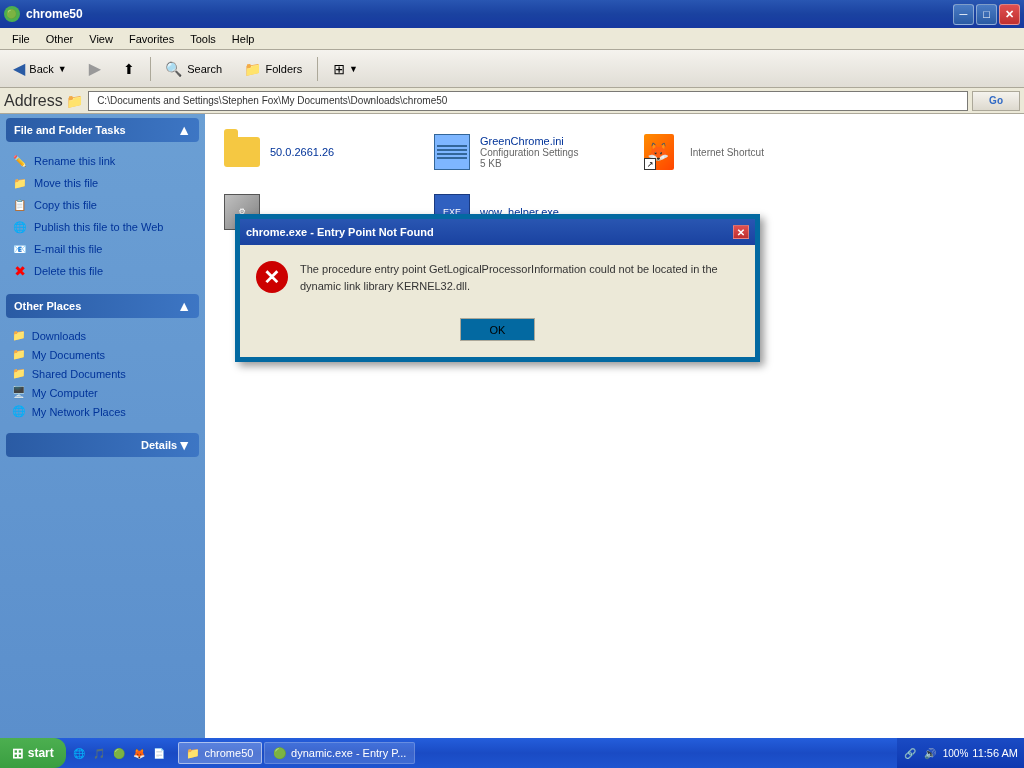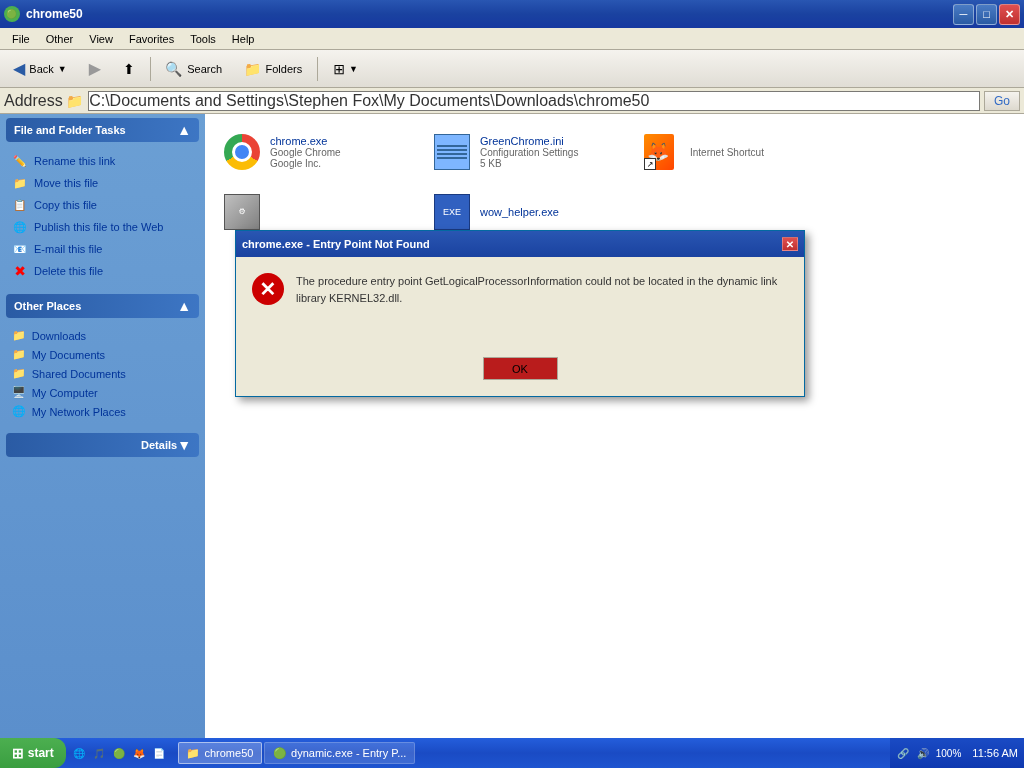--- a/index.html
+++ b/index.html
@@ -60,26 +60,26 @@
       height: 26px;
       background: #ECE9D8;
       border-bottom: 1px solid #ACA899;
       display: flex;
       align-items: center;
       padding: 0 4px;
       gap: 4px;
     }
     #address-input {
       flex: 1; height: 20px; border: 1px solid #7A7975; background: white;
-      padding: 0 0; font-size: 16px; color: #333;
+      padding: 0 8px; font-size: 10px; color: #333;
     }
     #go-btn {
-      height: 20px; padding: 0 9px; border: 1px solid #ACA899;
+      height: 20px; padding: 0 16px; border: 1px solid #ACA899;
       background: linear-gradient(to bottom, #F5F3EE, #DDD9CE);
-      cursor: pointer; font-size: 12px; font-weight: normal; color: #316AC5;
+      cursor: pointer; font-size: 10px; font-weight: bold; color: #316AC5;
     }
 
     
     #main { display: flex; height: calc(768px - 28px - 22px - 38px - 26px - 30px); }
 
     
     #left-panel {
       width: 205px;
       background: linear-gradient(to bottom, #6B9FD4 0%, #5B8FCC 100%);
       overflow-y: auto;
@@ -163,24 +163,24 @@
       transform: translate(-50%, -50%);
       width: 14px; height: 14px;
       background: #4285F4;
       border-radius: 50%;
       border: 3px solid white;
     }
 
     
     #dialog {
       position: absolute;
-      top: 116px; left: 30px;
-      width: 570px;
+      top: 100px; left: 30px;
+      width: 525px;
       background: #ECE9D8;
-      border: 1px solid #0369a1;
+      border: 5px solid #0369a1;
       box-shadow: 4px 4px 8px rgba(0,0,0,0.4);
       z-index: 100;
     }
     #dialog-titlebar {
       height: 26px;
       background: linear-gradient(to bottom, #2956B2, #1A42A0);
       display: flex; align-items: center; justify-content: space-between;
       padding: 0 6px; color: white;
     }
     #dialog-title { font-size: 11px; font-weight: bold; color: white; }
@@ -192,23 +192,23 @@
     }
     #dialog-content { padding: 16px; display: flex; gap: 12px; align-items: flex-start; }
     #dialog-icon {
       width: 32px; height: 32px; border-radius: 50%;
       background: #CC0000; display: flex; align-items: center; justify-content: center;
       color: white; font-size: 20px; font-weight: bold; flex-shrink: 0;
     }
     #dialog-text { font-size: 11px; color: #333; line-height: 1.5; flex: 1; }
     #dialog-footer { display: flex; justify-content: center; padding: 8px 16px 16px; }
     #ok-btn {
-      width: 75px; height: 23px; background: #b91c1c;
+      width: 75px; height: 23px; background: #0369a1;
       border: 1px solid #ACA899; cursor: pointer; font-size: 11px;
-      display: flex; align-items: center; justify-content: center; margin-top: 27px;
+      display: flex; align-items: center; justify-content: center;
     }
 
     
     #taskbar {
       height: 30px;
       background: linear-gradient(to bottom, #245EDC 0%, #1A4BC4 50%, #1E54D0 100%);
       display: flex; align-items: center;
       position: fixed; bottom: 0; left: 0; right: 0;
       z-index: 200;
     }
@@ -231,21 +231,21 @@
       font-size: 11px; color: white; display: flex; align-items: center; gap: 4px;
       border-radius: 2px; max-width: 160px; overflow: hidden; white-space: nowrap;
     }
     .taskbar-item.active { background: rgba(255,255,255,0.25); border-color: rgba(255,255,255,0.5); }
 
     #taskbar-right {
       display: flex; align-items: center; gap: 4px; padding: 0 6px;
       background: linear-gradient(to bottom, #1A4BC4, #0E38B0);
       height: 100%;
     }
-    #clock { color: white; font-size: 11px; margin-left: 7px; }
+    #clock { color: white; font-size: 11px; }
     #battery { color: white; font-size: 10px; }
 
     .winmm-icon {
       width: 36px; height: 36px;
       background: linear-gradient(135deg, #C0C0C0, #808080);
       border: 1px solid #555;
       display: flex; align-items: center; justify-content: center;
       font-size: 10px; color: white;
     }
     .settings-icon {
@@ -406,31 +406,29 @@
     <div class="section-header" style="margin-top:8px;justify-content:flex-end;">
       <span>Details</span>
       <span class="section-toggle">▼</span>
     </div>
 
   </div>
 
   <div id="file-area">
     <div class="file-grid">
 
-
       <div class="file-item">
         <div class="file-icon">
-          <div class="chrome-icon"></div>
+          <div class="folder-large"></div>
         </div>
         <div class="file-info">
-          <span class="file-name">chrome.exe</span>
-          <span class="file-desc">Google Chrome</span>
-          <span class="file-desc">Google Inc.</span>
-        </div>
-      </div>
+          <span class="file-name">50.0.2661.26</span>
+        </div>
+      </div>
+
 
       <div class="file-item">
         <div class="file-icon">
           <div class="settings-icon">
             <div class="settings-line"></div>
             <div class="settings-line"></div>
             <div class="settings-line"></div>
             <div class="settings-line"></div>
           </div>
         </div>

